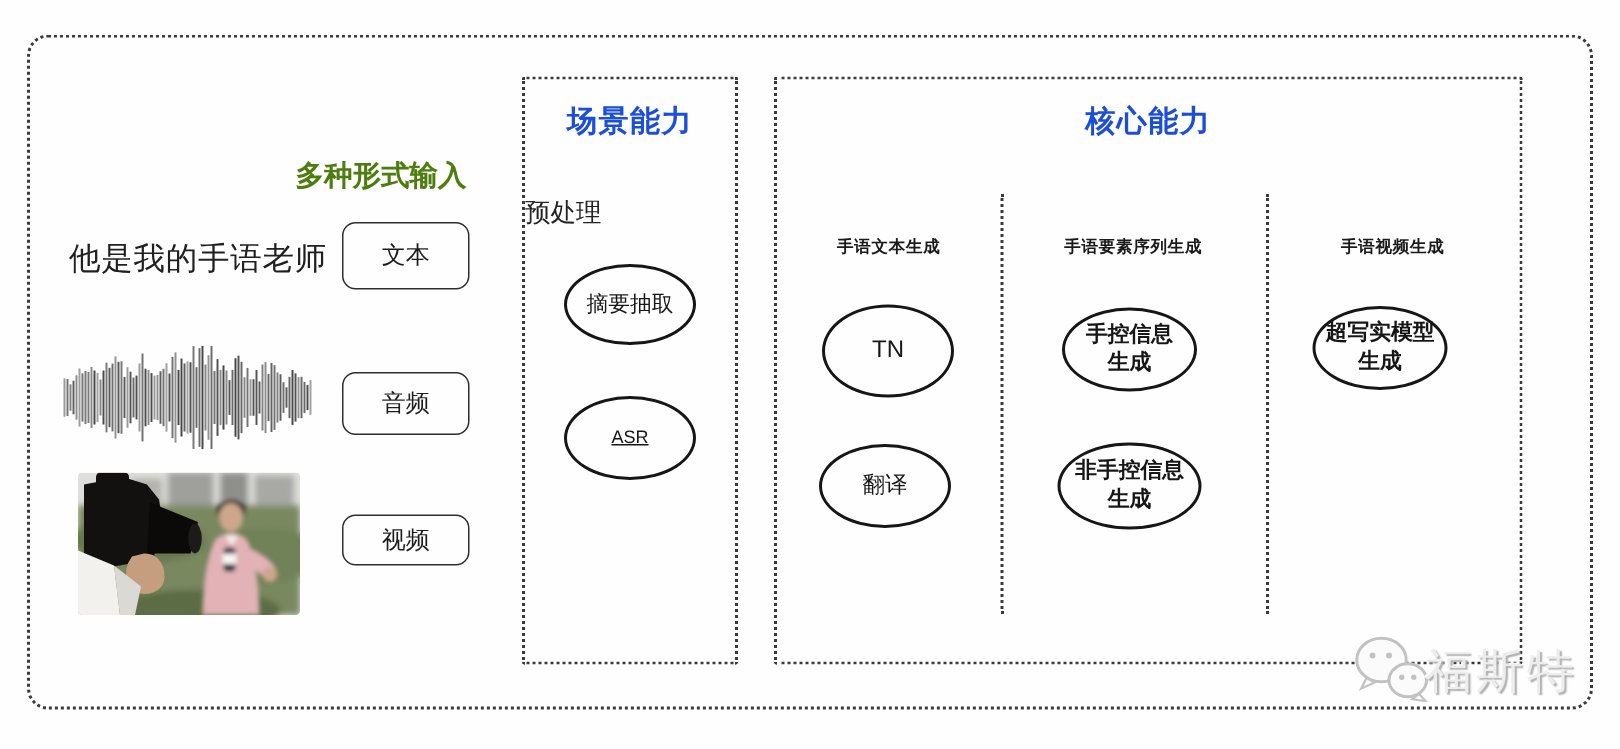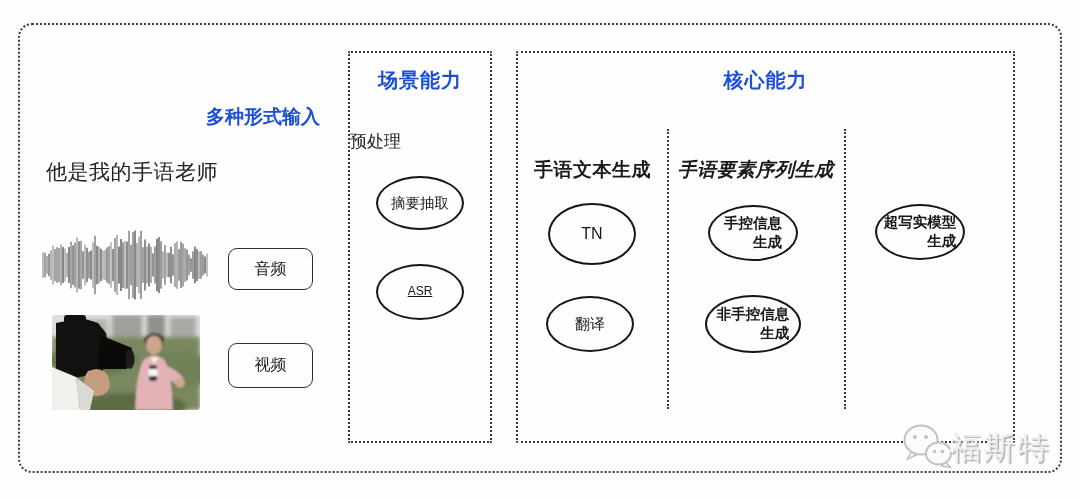--- a/index.html
+++ b/index.html
@@ -20,50 +20,50 @@
   .box-title{
     position:absolute;top:14px;left:0;width:100%;text-align:center;
     font-size:20px;font-weight:700;letter-spacing:1px;color:#1d4ed8;
   }
   .sub-label{
     position:absolute;left:0;width:100%;text-align:left;
     font-size:17px;font-weight:500;color:#222;
   }
   .node{
     position:absolute;border:2.5px solid #161616;border-radius:50%;
-    display:flex;align-items:center;justify-content:center;text-align:right;
+    display:flex;align-items:center;justify-content:center;text-align:center;
     font-size:14.5px;font-weight:500;line-height:1.3;white-space:pre-line;
     background:#fefefe;box-sizing:border-box;color:#161616;
   }
   .node.bold{font-weight:600;}
   .col-header{
-    position:absolute;top:104px;text-align:center;font-size:19px;font-weight:600;color:#1a1a1a;
+    position:absolute;top:104px;text-align:center;font-size:11px;font-weight:600;color:#1a1a1a;
     letter-spacing:.5px;
   }
   .divider{
     position:absolute;top:76px;height:280px;width:0;
     border-left:2px dotted #3a3a3a;
   }
   .input-heading{
-    left:197px;top:104px;width:132px;text-align:center;
-    font-size:19px;font-weight:600;color:#1d4ed8;
+    left:197px;top:104px;width:132px;text-align:left;
+    font-size:19px;font-weight:600;color:#4d7c0f;
   }
   .sample-text{
     left:46px;top:158px;width:170px;font-size:21px;font-weight:400;color:#202020;
     letter-spacing:.5px;white-space:nowrap;
   }
   .tag-box{
     border:1.6px solid #2d2d2d;border-radius:9px;box-sizing:border-box;
     display:flex;align-items:center;justify-content:center;
     font-size:16px;font-weight:500;color:#1c1c1c;background:#fefefe;
     width:85px;left:228px;
   }
   .tag-text{top:148px;height:45px;}
   .tag-audio{top:248px;height:42px;}
-  .tag-video{top:343px;height:45px;}
+  .tag-video{top:343px;height:34px;}
   .waveform-wrap{left:40px;top:226px;width:170px;height:78px;}
   .video-thumb{
     left:52px;top:315px;width:148px;height:95px;border-radius:3px;overflow:hidden;
   }
   .watermark-text{
     left:950px;top:427px;font-size:31px;font-weight:400;letter-spacing:3px;
     color:#ededed;
     text-shadow:1.5px 1.5px 1px #b0b0b0,-1px -1px 0 #ffffff;
     white-space:nowrap;
   }
@@ -205,20 +205,23 @@
         <path d="M48 20 L80 33 L75 54 L46 54 z" fill="#0b0a09"></path>
         <ellipse cx="78" cy="44" rx="4.5" ry="10" fill="#1c1b1a"></ellipse>
         <rect x="12" y="0" width="22" height="9" rx="3" fill="#121110"></rect>
         <path d="M44 54 q10 0 13 10 q3 12 -7 16 q-12 4 -17 -7 q-3 -9 3 -17 z" fill="#c59e80"></path>
         <path d="M0 52 L24 62 L28 95 L0 95 z" fill="#f2f1ee"></path>
         <path d="M24 62 L42 76 L38 95 L28 95 z" fill="#dbd9d4"></path>
       </g>
     </svg>
   </div>
 
+  <div class="abs tag-box tag-text">
+      <span>文本</span>
+    </div>
   <div class="abs tag-box tag-audio">
       <span>音频</span>
     </div>
   <div class="abs tag-box tag-video">
       <span>视频</span>
     </div>
 
   <div class="abs group-box scene-box">
     <div class="box-title">场景能力</div>
     <div class="sub-label" style="top:77px;">预处理</div>
@@ -226,21 +229,22 @@
     <div class="node" style="left:26px;top:211px;width:88px;height:56px;font-size:12px;text-decoration:underline;">ASR</div>
   </div>
 
   <div class="abs group-box core-box">
     <div class="box-title">核心能力</div>
 
     <div class="divider" style="left:149px;"></div>
     <div class="divider" style="left:326px;"></div>
 
     <div class="col-header" style="left:0;width:149px;">手语文本生成</div>
-    <div class="col-header" style="left:149px;width:177px;font-style:italic;">手语要素序列生成</div>
+    <div class="col-header" style="left:149px;width:177px;">手语要素序列生成</div>
+    <div class="col-header" style="left:326px;width:169px;">手语视频生成</div>
 
     <div class="node" style="left:30px;top:150px;width:88px;height:62px;font-size:16px;">TN</div>
     <div class="node" style="left:28px;top:243px;width:88px;height:56px;font-size:15px;">翻译</div>
 
     <div class="node bold" style="left:190px;top:152px;width:90px;height:56px;">手控信息
 生成</div>
     <div class="node bold" style="left:187px;top:242px;width:96px;height:58px;">非手控信息
 生成</div>
 
     <div class="node bold" style="left:357px;top:151px;width:90px;height:56px;">超写实模型

